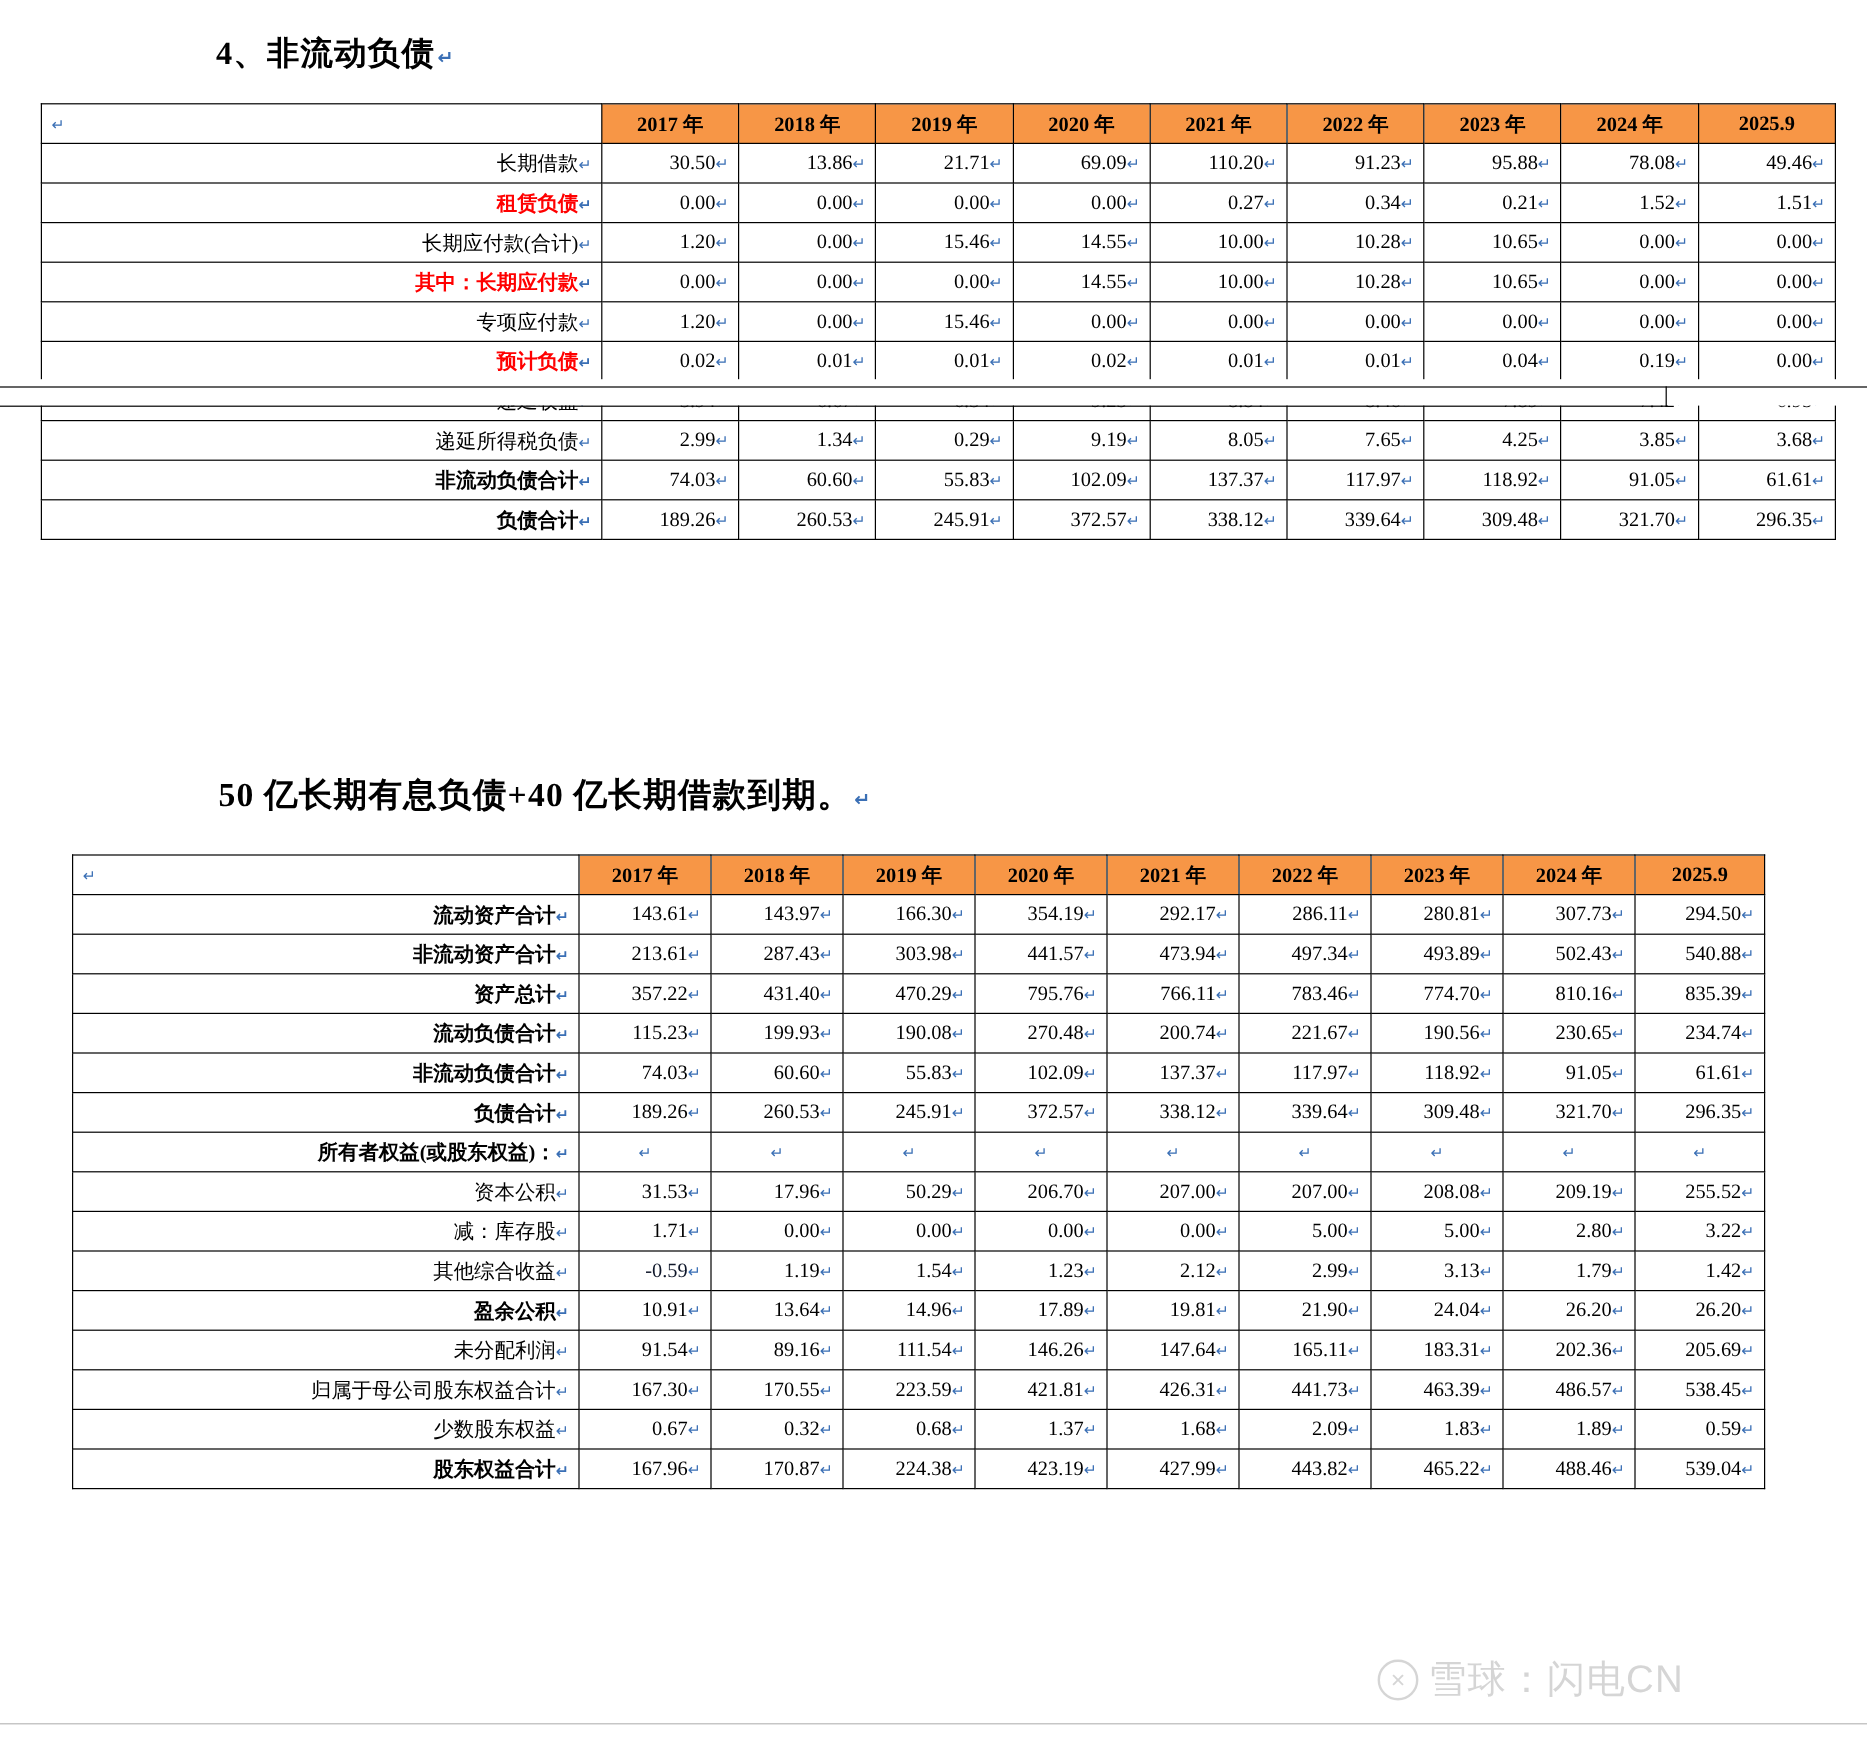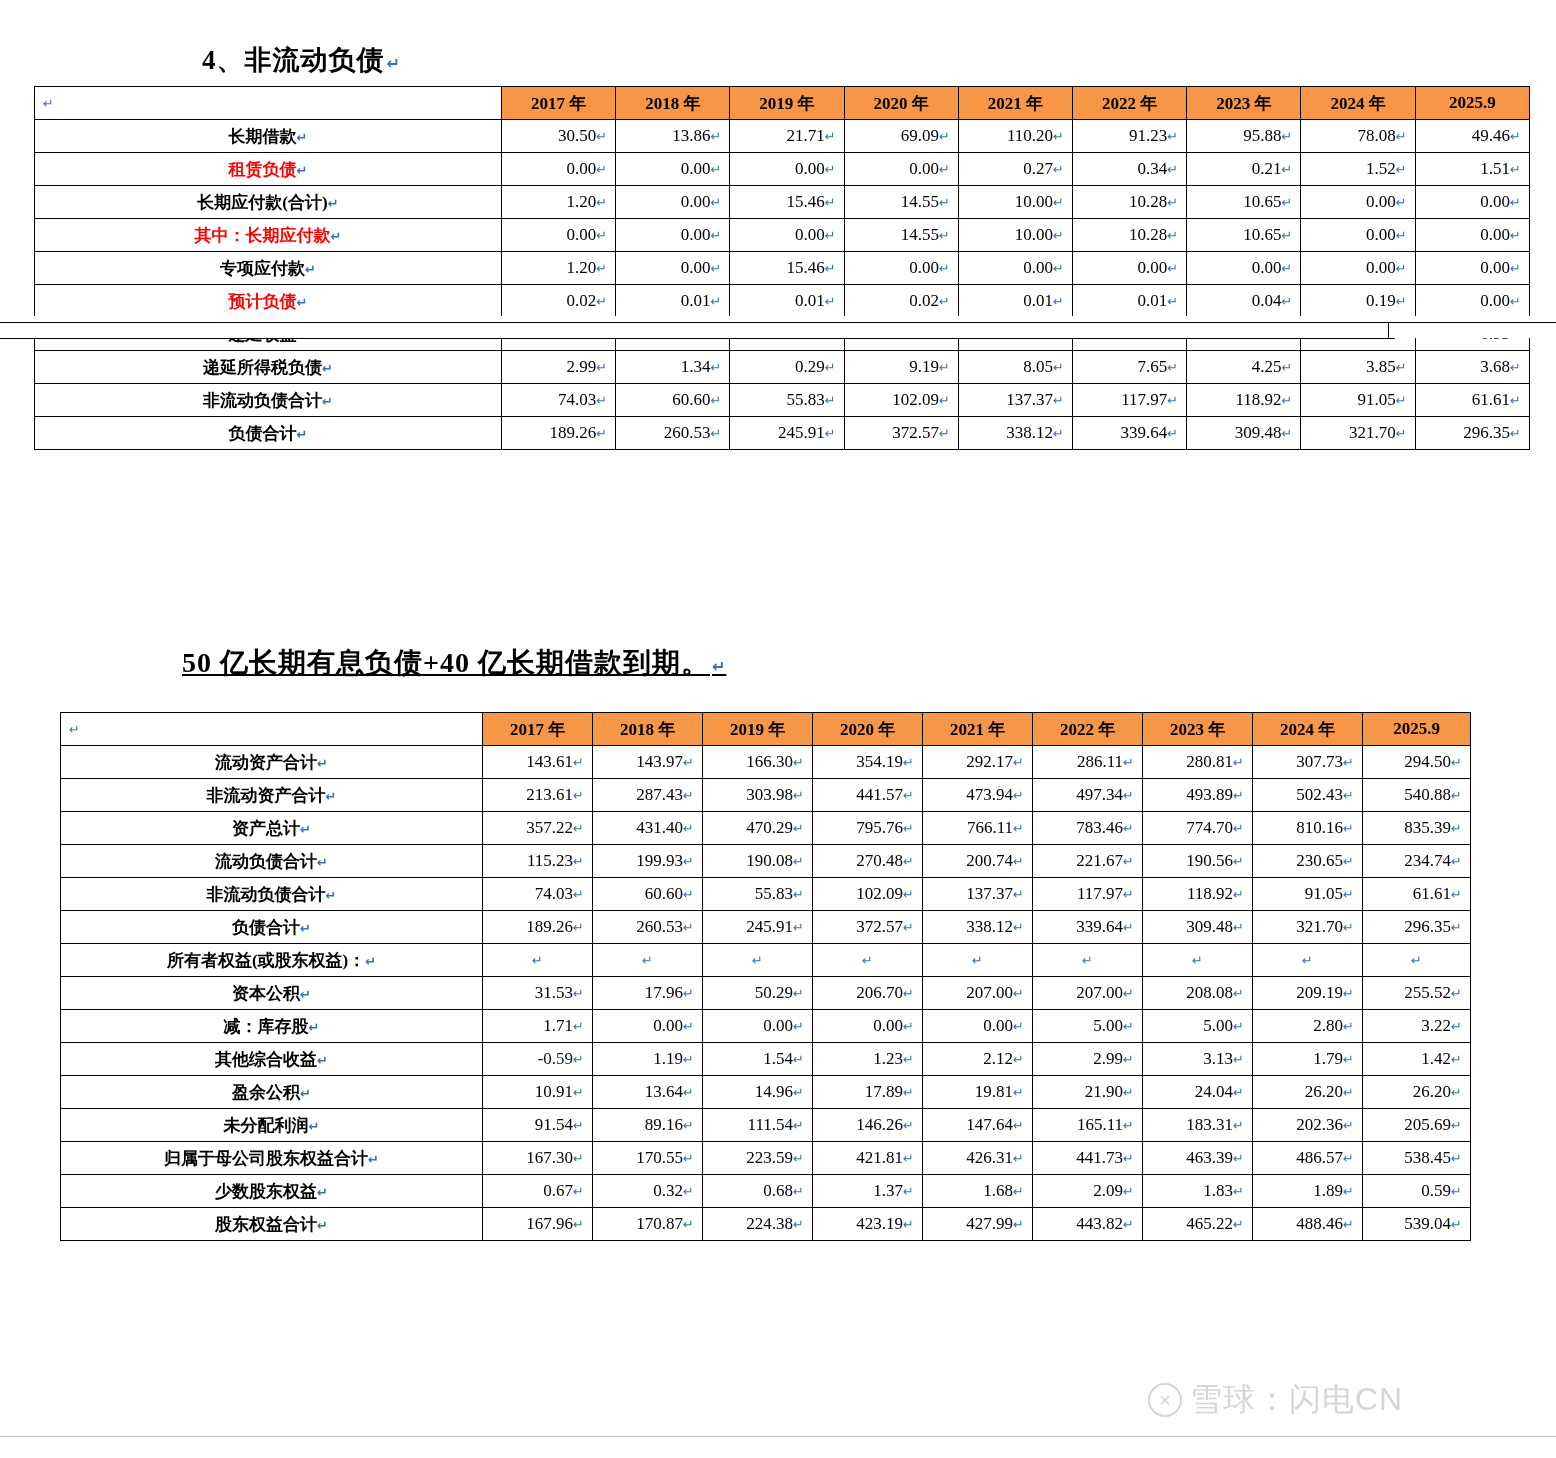--- a/index.html
+++ b/index.html
@@ -21,30 +21,28 @@
     height: 1458px;
   }
   .heading {
     font-family: "Liberation Serif", serif;
     font-size: 27px;
     font-weight: bold;
     letter-spacing: 1px;
   }
   .heading-1 {
     position: absolute;
-    left: 202px;
+    left: 180px;
     top: 26px;
-    margin-top: 16px;
   }
   .heading-2 {
     position: absolute;
     left: 182px;
     top: 644px;
     font-size: 28px;
-    text-decoration: underline;
   }
   .pilcrow {
     color: #3a6fb5;
     font-size: 16px;
     font-family: "DejaVu Sans", sans-serif;
     vertical-align: baseline;
     margin-left: 2px;
   }
   table.doc-table {
     border-collapse: collapse;
@@ -71,22 +69,21 @@
   .hdr td.lbl {
     text-align: left;
     background: #ffffff;
     font-weight: normal;
   }
   td.num {
     text-align: right;
     padding-right: 6px;
   }
   td.lbl {
-    text-align: center;
-    font-weight: bold;
+    text-align: right;
   }
   .ind1 { padding-left: 60px; }
   .ind2 { padding-left: 88px; }
   .ind3 { padding-left: 110px; margin-top: 19px; }
   .ind-b { padding-left: 44px; }
   .red { color: #FF0000; font-weight: bold; }
   .redtxt { color: #0f172a; }
   .bold { font-weight: bold; }
   .tbl1 { left: 34px; top: 86px; width: 1496px; }
   .tbl2 { left: 60px; top: 712px; width: 1410px; }

